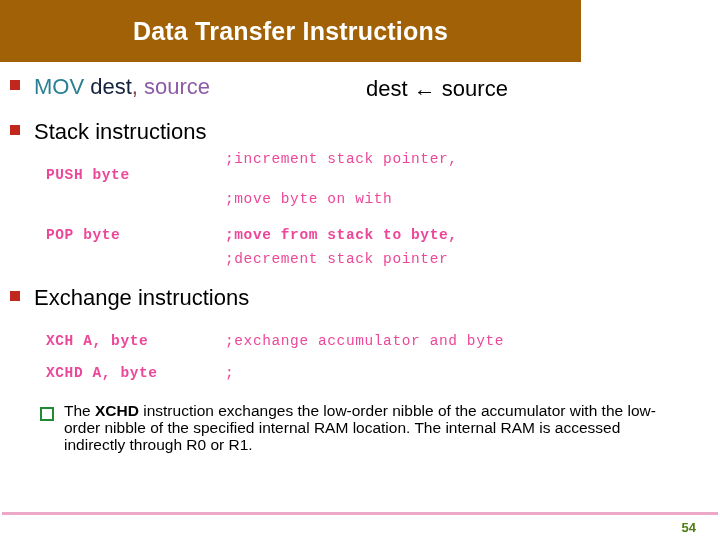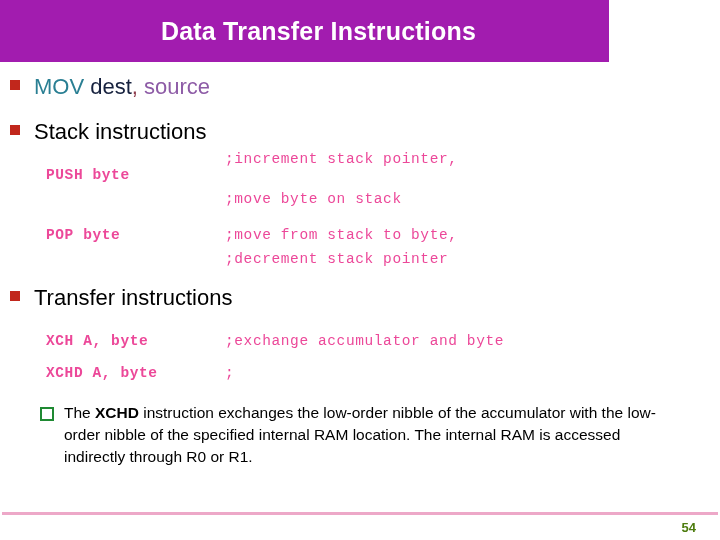--- a/index.html
+++ b/index.html
@@ -15,25 +15,24 @@
     position: relative;
   }
 
   
   .title-banner {
     position: absolute;
     left: 0;
     top: 0;
     width: 581px;
     height: 62px;
-    background: #a21caf;
+    background: #a16207;
     display: flex;
     align-items: center;
     justify-content: center;
-    padding-left: 28px;
   }
   .title-text {
     color: #ffffff;
     font-size: 25px;
     font-weight: bold;
     letter-spacing: 0.2px;
     font-family: "Liberation Sans", sans-serif;
   }
 
   
@@ -121,21 +120,21 @@
     height: 10px;
     border: 2px solid #1f8a33;
     background: #ffffff;
     display: inline-block;
     flex: 0 0 auto;
     margin-right: 10px;
     margin-top: 5px;
   }
   .sub-bullet-text {
     font-size: 15.5px;
-    line-height: 22px;
+    line-height: 17px;
     color: #000000;
     font-family: "Liberation Sans", sans-serif;
   }
   .sub-bullet-text b { font-weight: bold; }
 
   
   .footer-rule {
     position: absolute;
     left: 2px;
     top: 512px;
@@ -160,37 +159,41 @@
   <div class="title-text">Data Transfer Instructions</div>
 </div>
 
 <div class="slide-body">
 
   <div class="bullet-row" style="left:10px; top:12px;">
     <span class="sq-bullet"></span>
     <span class="bullet-text"><span class="tok-mnemonic">MOV</span><span class="tok-dest"> dest</span><span class="tok-comma">,</span><span class="tok-source"> source</span></span>
   </div>
 
+  <div class="rhs-expr"><span>dest</span>
+    <span class="arrow-glyph">←</span>
+    <span>source</span>
+  </div>
 
   <div class="bullet-row" style="left:10px; top:57px;">
     <span class="sq-bullet"></span>
     <span class="bullet-text">Stack instructions</span>
   </div>
 
   <div class="code-line code-mnemonic" style="top:105px;">PUSH byte</div>
   <div class="code-line code-comment" style="top:89px;">;increment stack pointer,</div>
-  <div class="code-line code-comment" style="top:129px;">;move byte on stack</div>
+  <div class="code-line code-comment" style="top:129px;">;move byte on with</div>
 
   <div class="code-line code-mnemonic" style="top:165px;">POP byte</div>
-  <div class="code-line code-comment" style="top:165px;">;move from stack to byte,</div>
+  <div class="code-line code-comment" style="top:165px;font-weight:bold;">;move from stack to byte,</div>
   <div class="code-line code-comment" style="top:189px;">;decrement stack pointer</div>
 
   <div class="bullet-row" style="left:10px; top:223px;">
     <span class="sq-bullet"></span>
-    <span class="bullet-text">Transfer instructions</span>
+    <span class="bullet-text">Exchange instructions</span>
   </div>
 
   <div class="code-line code-mnemonic" style="top:271px;">XCH A, byte</div>
   <div class="code-line code-mnemonic" style="top:303px;">XCHD A, byte</div>
 
   <div class="code-line code-comment" style="top:271px;">;exchange accumulator and byte</div>
   <div class="code-line code-comment" style="top:303px;">;</div>
 
   <div class="sub-bullet-row">
     <span class="hollow-bullet"></span>

